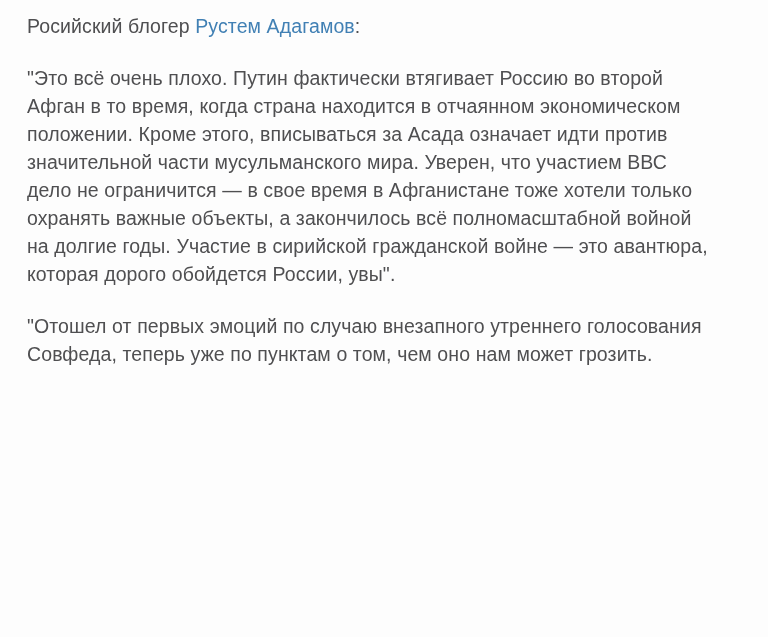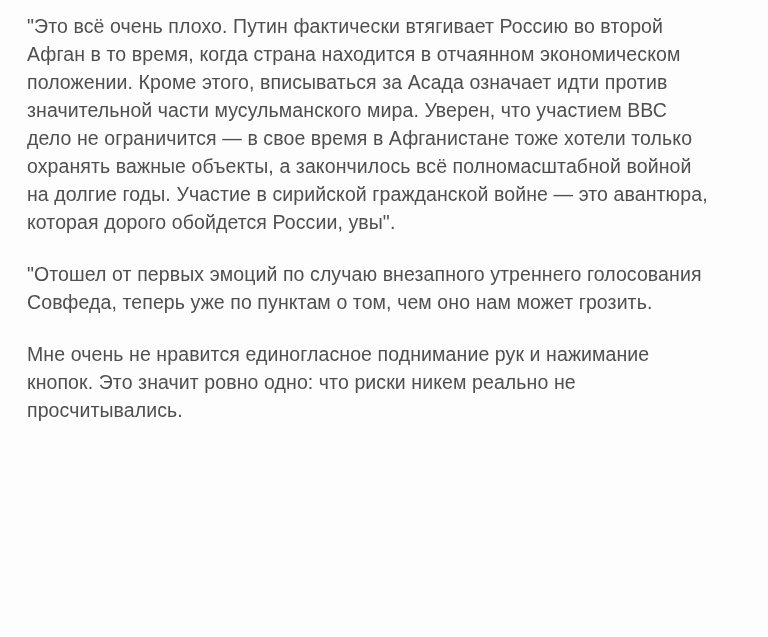--- a/index.html
+++ b/index.html
@@ -30,32 +30,30 @@
     color: #4180b4;
     text-decoration: none;
     cursor: pointer;
   }
 </style>
 </head>
 <body>
 
 <div class="article">
 
+  <p><span>Росийский блогер </span><a class="inline-link">Рустем Адагамов</a><span>:</span></p>
 
   <p>"Это всё очень плохо. Путин фактически втягивает Россию во второй
 Афган в то время, когда страна находится в отчаянном экономическом
 положении. Кроме этого, вписываться за Асада означает идти против
 значительной части мусульманского мира. Уверен, что участием ВВС
 дело не ограничится — в свое время в Афганистане тоже хотели только
 охранять важные объекты, а закончилось всё полномасштабной войной
 на долгие годы. Участие в сирийской гражданской войне — это авантюра,
 которая дорого обойдется России, увы".</p>
 
 
   <p>"Отошел от первых эмоций по случаю внезапного утреннего голосования
 Совфеда, теперь уже по пунктам о том, чем оно нам может грозить.</p>
 
-  <p>Мне очень не нравится единогласное поднимание рук и нажимание
-кнопок. Это значит ровно одно: что риски никем реально не
-просчитывались.</p>
 
 
 </div>
 
 </body></html>

